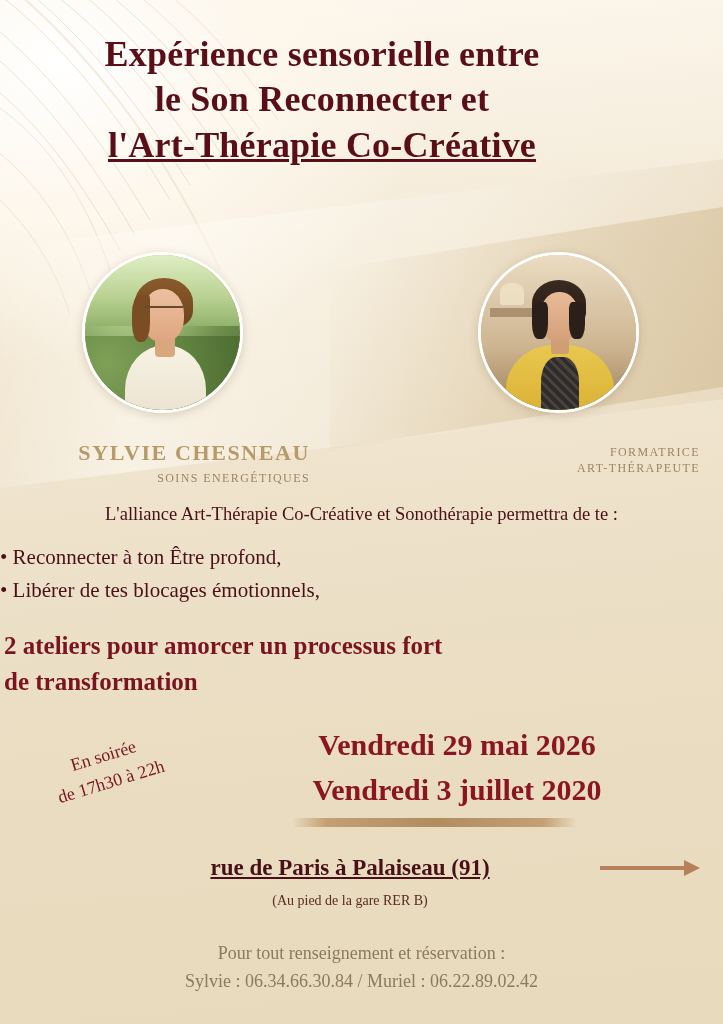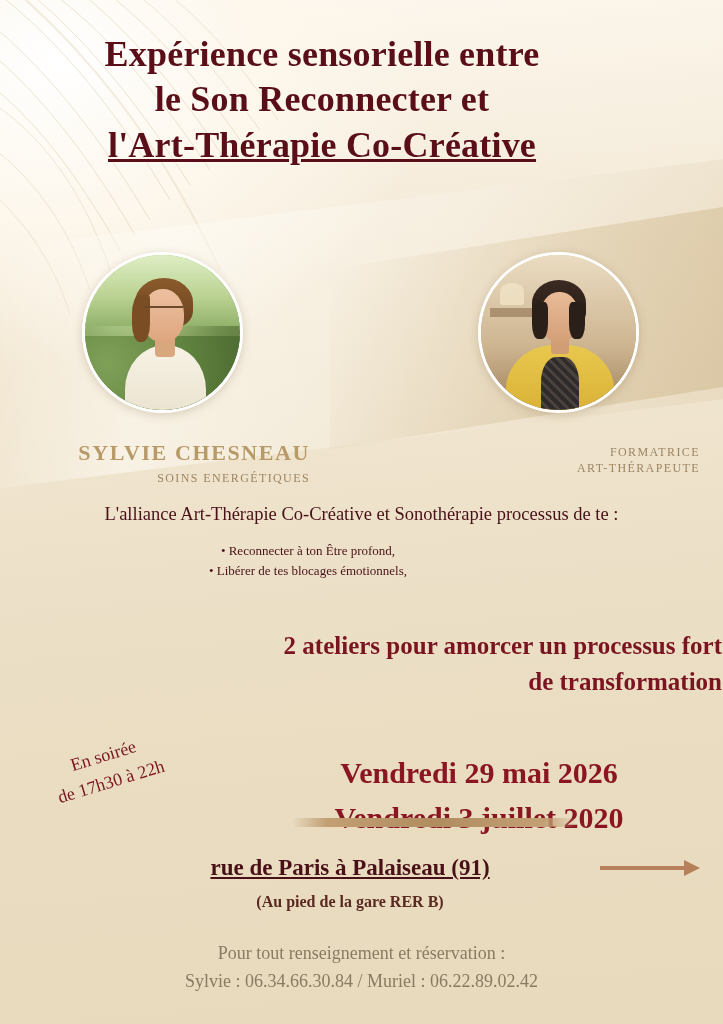--- a/index.html
+++ b/index.html
@@ -195,34 +195,34 @@
     color: #4a1018;
     font-size: 18.5px;
   }
 
   
   .bullets {
     position: absolute;
     top: 541px;
     left: 0;
     width: 616px;
-    text-align: center;
+    text-align: left;
     color: #4a1018;
-    font-size: 13px;
+    font-size: 21px;
     line-height: 1.55;
   }
   .bullets div { white-space: nowrap; }
 
   
   .highlight {
     position: absolute;
     top: 628px;
     left: 4px;
     width: 718px;
-    text-align: right;
+    text-align: left;
     color: #7a1420;
     font-size: 25px;
     font-weight: bold;
     line-height: 1.45;
   }
 
   
   .evening {
     position: absolute;
     left: 52px;
@@ -231,28 +231,27 @@
     color: #7a1420;
     font-size: 18px;
     line-height: 1.5;
     text-align: center;
   }
 
   
   .dates {
     position: absolute;
     top: 722px;
-    left: 244px;
+    left: 222px;
     width: 470px;
     text-align: center;
     color: #8a1623;
     font-size: 30px;
     font-weight: bold;
     line-height: 1.5;
-    margin-top: 28px;
   }
 
   
   .divider {
     position: absolute;
     top: 818px;
     left: 292px;
     width: 285px;
     height: 9px;
     background: linear-gradient(90deg, rgba(190,155,110,0) 0%, #c2a074 12%, #b08d5f 50%, #c2a074 88%, rgba(190,155,110,0) 100%);
@@ -271,22 +270,21 @@
     font-weight: bold;
     text-decoration: underline;
   }
   .address-sub {
     position: absolute;
     top: 893px;
     left: 120px;
     width: 460px;
     text-align: center;
     color: #5a2a22;
-    font-size: 16px;
-    font-weight: bold;
+    font-size: 14px;
   }
   .arrow {
     position: absolute;
     top: 858px;
     left: 600px;
     width: 100px;
     height: 20px;
   }
 
   
@@ -377,21 +375,21 @@
         </div>
       </div>
       <div class="name-block right">
         <div class="person-role">
           <div>FORMATRICE</div>
           <div>ART-THÉRAPEUTE</div>
         </div>
       </div>
     </div>
 
-    <div class="intro">L'alliance Art-Thérapie Co-Créative et Sonothérapie processus de te :</div>
+    <div class="intro">L'alliance Art-Thérapie Co-Créative et Sonothérapie permettra de te :</div>
 
     <div class="bullets">
       <div>• Reconnecter à ton Être profond,</div>
       <div>• Libérer de tes blocages émotionnels,</div>
     </div>
 
     <div class="highlight">
       <div>2 ateliers pour amorcer un processus fort</div>
       <div>de transformation</div>
     </div>

